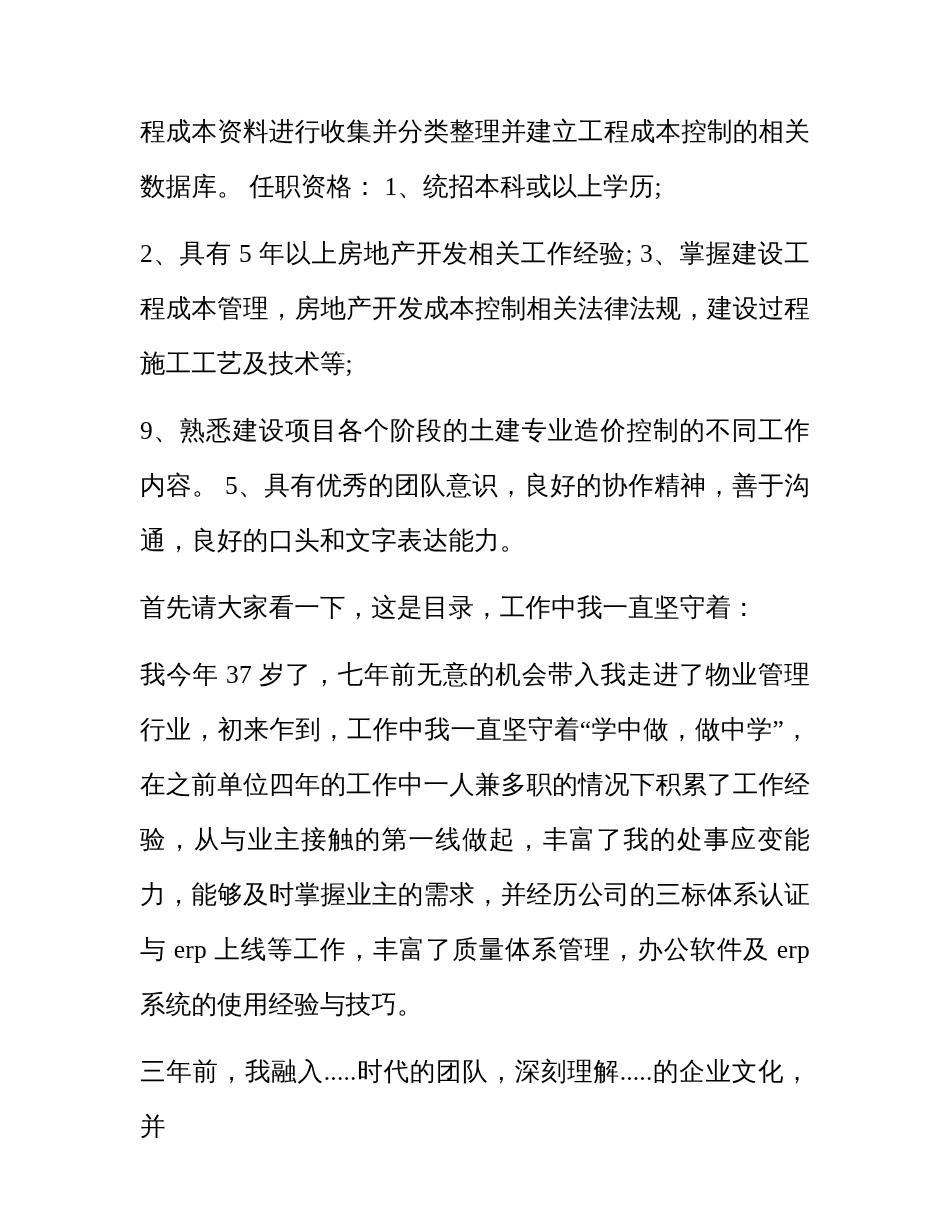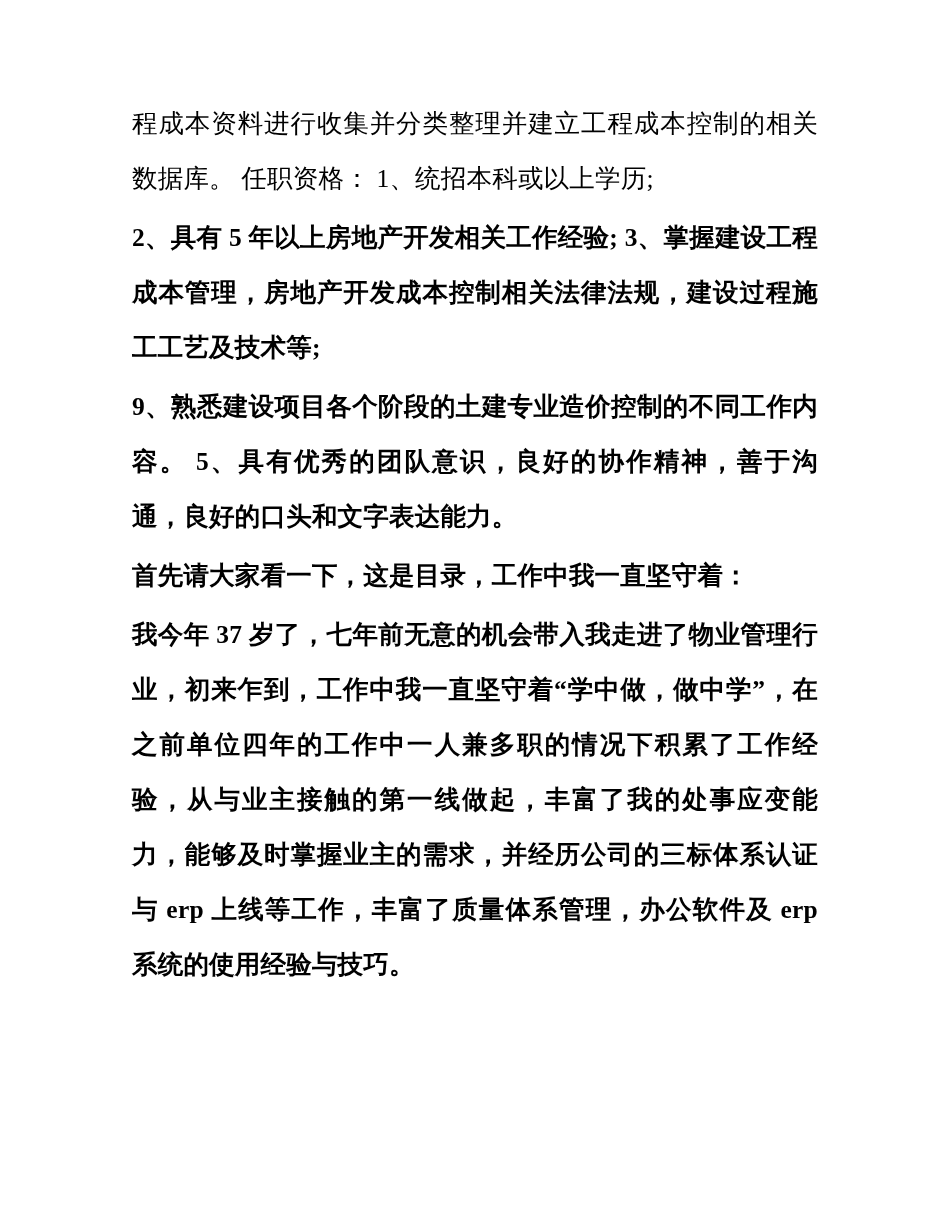--- a/index.html
+++ b/index.html
@@ -22,33 +22,33 @@
     background: #ffffff;
   }
   .doc-body {
     font-size: 25.5px;
     line-height: 55px;
     text-align: justify;
     text-justify: inter-ideograph;
     letter-spacing: 0.2px;
   }
   .para {
-    margin: 4px;
+    margin: 12px;
     padding: 0;
     text-indent: 0;
   }
   .para + .para {
     margin-top: 0;
-    font-weight: bold;
   }
 </style>
 </head>
 <body>
 
 <div class="page">
   <div class="doc-body">
     <p class="para">程成本资料进行收集并分类整理并建立工程成本控制的相关数据库。 任职资格： 1、统招本科或以上学历;</p>
     <p class="para">2、具有 5 年以上房地产开发相关工作经验; 3、掌握建设工程成本管理，房地产开发成本控制相关法律法规，建设过程施工工艺及技术等;</p>
     <p class="para">9、熟悉建设项目各个阶段的土建专业造价控制的不同工作内容。 5、具有优秀的团队意识，良好的协作精神，善于沟通，良好的口头和文字表达能力。</p>
     <p class="para">首先请大家看一下，这是目录，工作中我一直坚守着：</p>
     <p class="para">我今年 37 岁了，七年前无意的机会带入我走进了物业管理行业，初来乍到，工作中我一直坚守着“学中做，做中学”，在之前单位四年的工作中一人兼多职的情况下积累了工作经验，从与业主接触的第一线做起，丰富了我的处事应变能力，能够及时掌握业主的需求，并经历公司的三标体系认证与 erp 上线等工作，丰富了质量体系管理，办公软件及 erp 系统的使用经验与技巧。</p>
+    <p class="para">三年前，我融入.....时代的团队，深刻理解.....的企业文化，并</p>
   </div>
 </div>
 
 </body></html>

